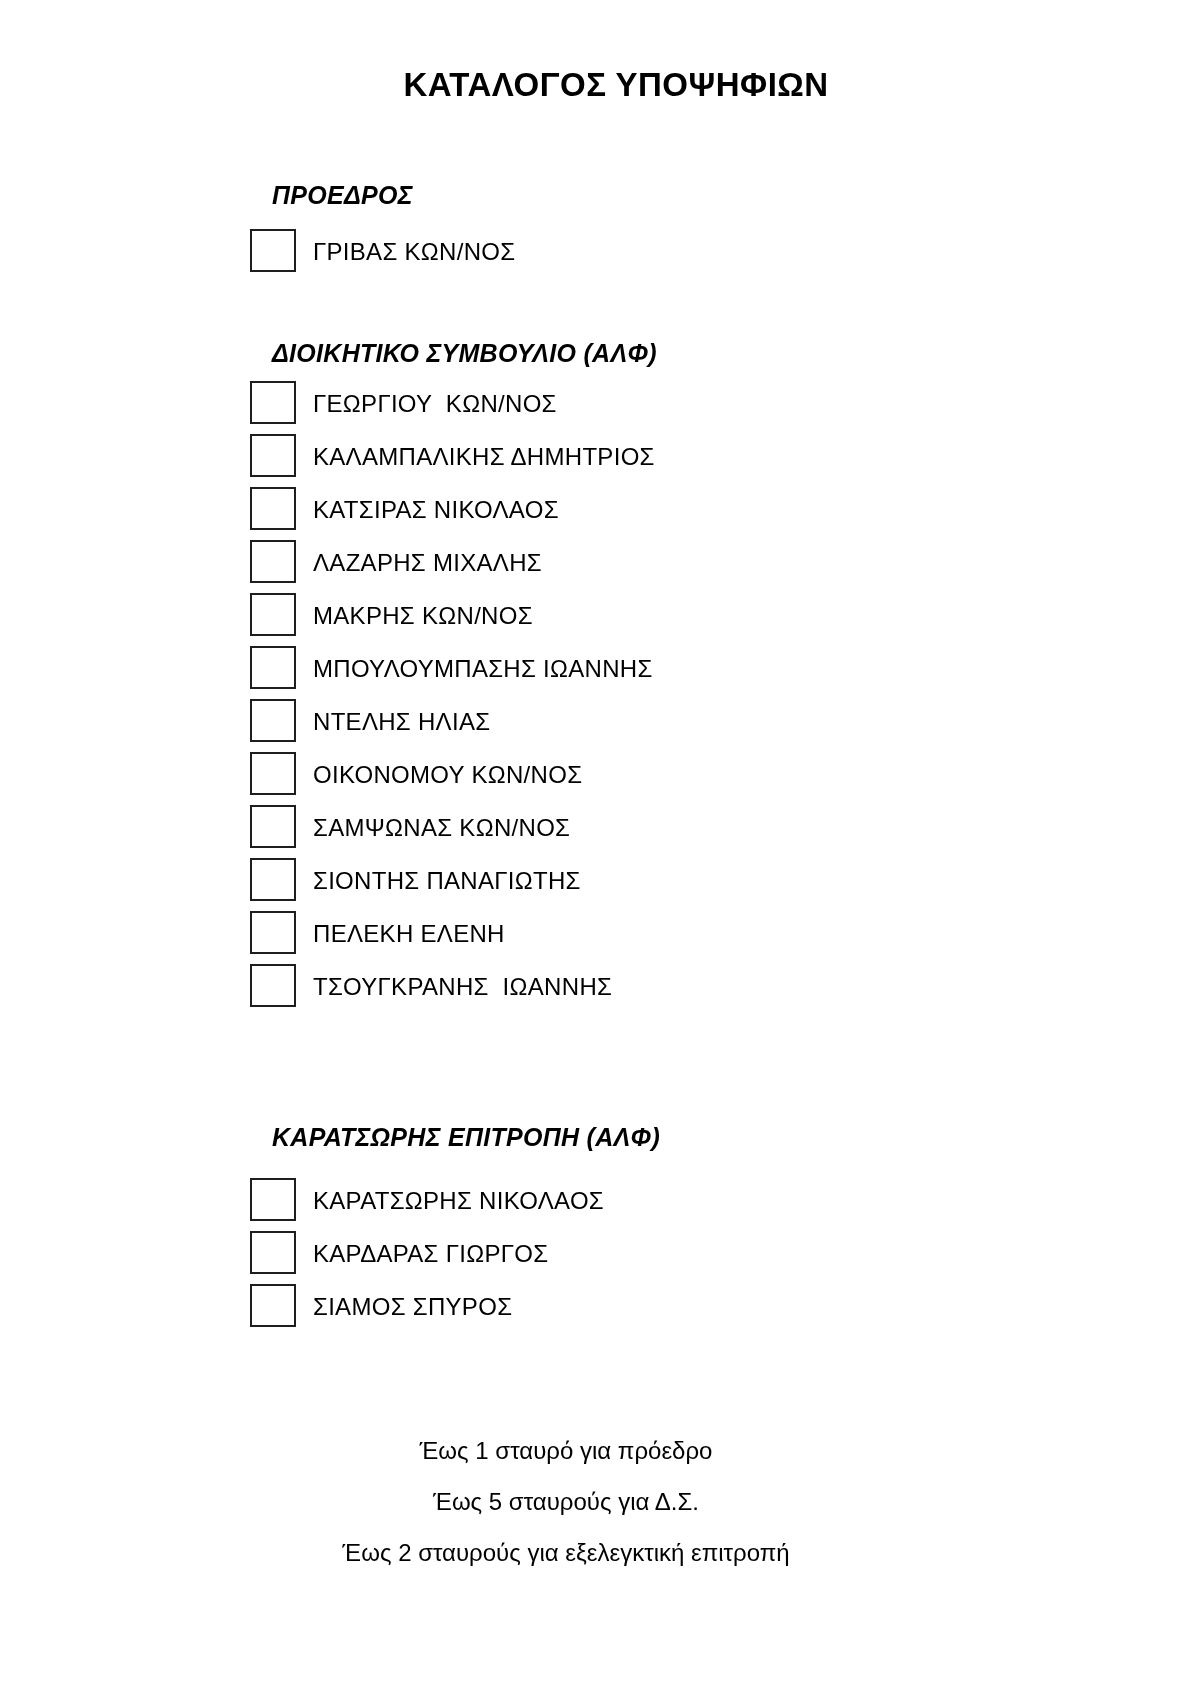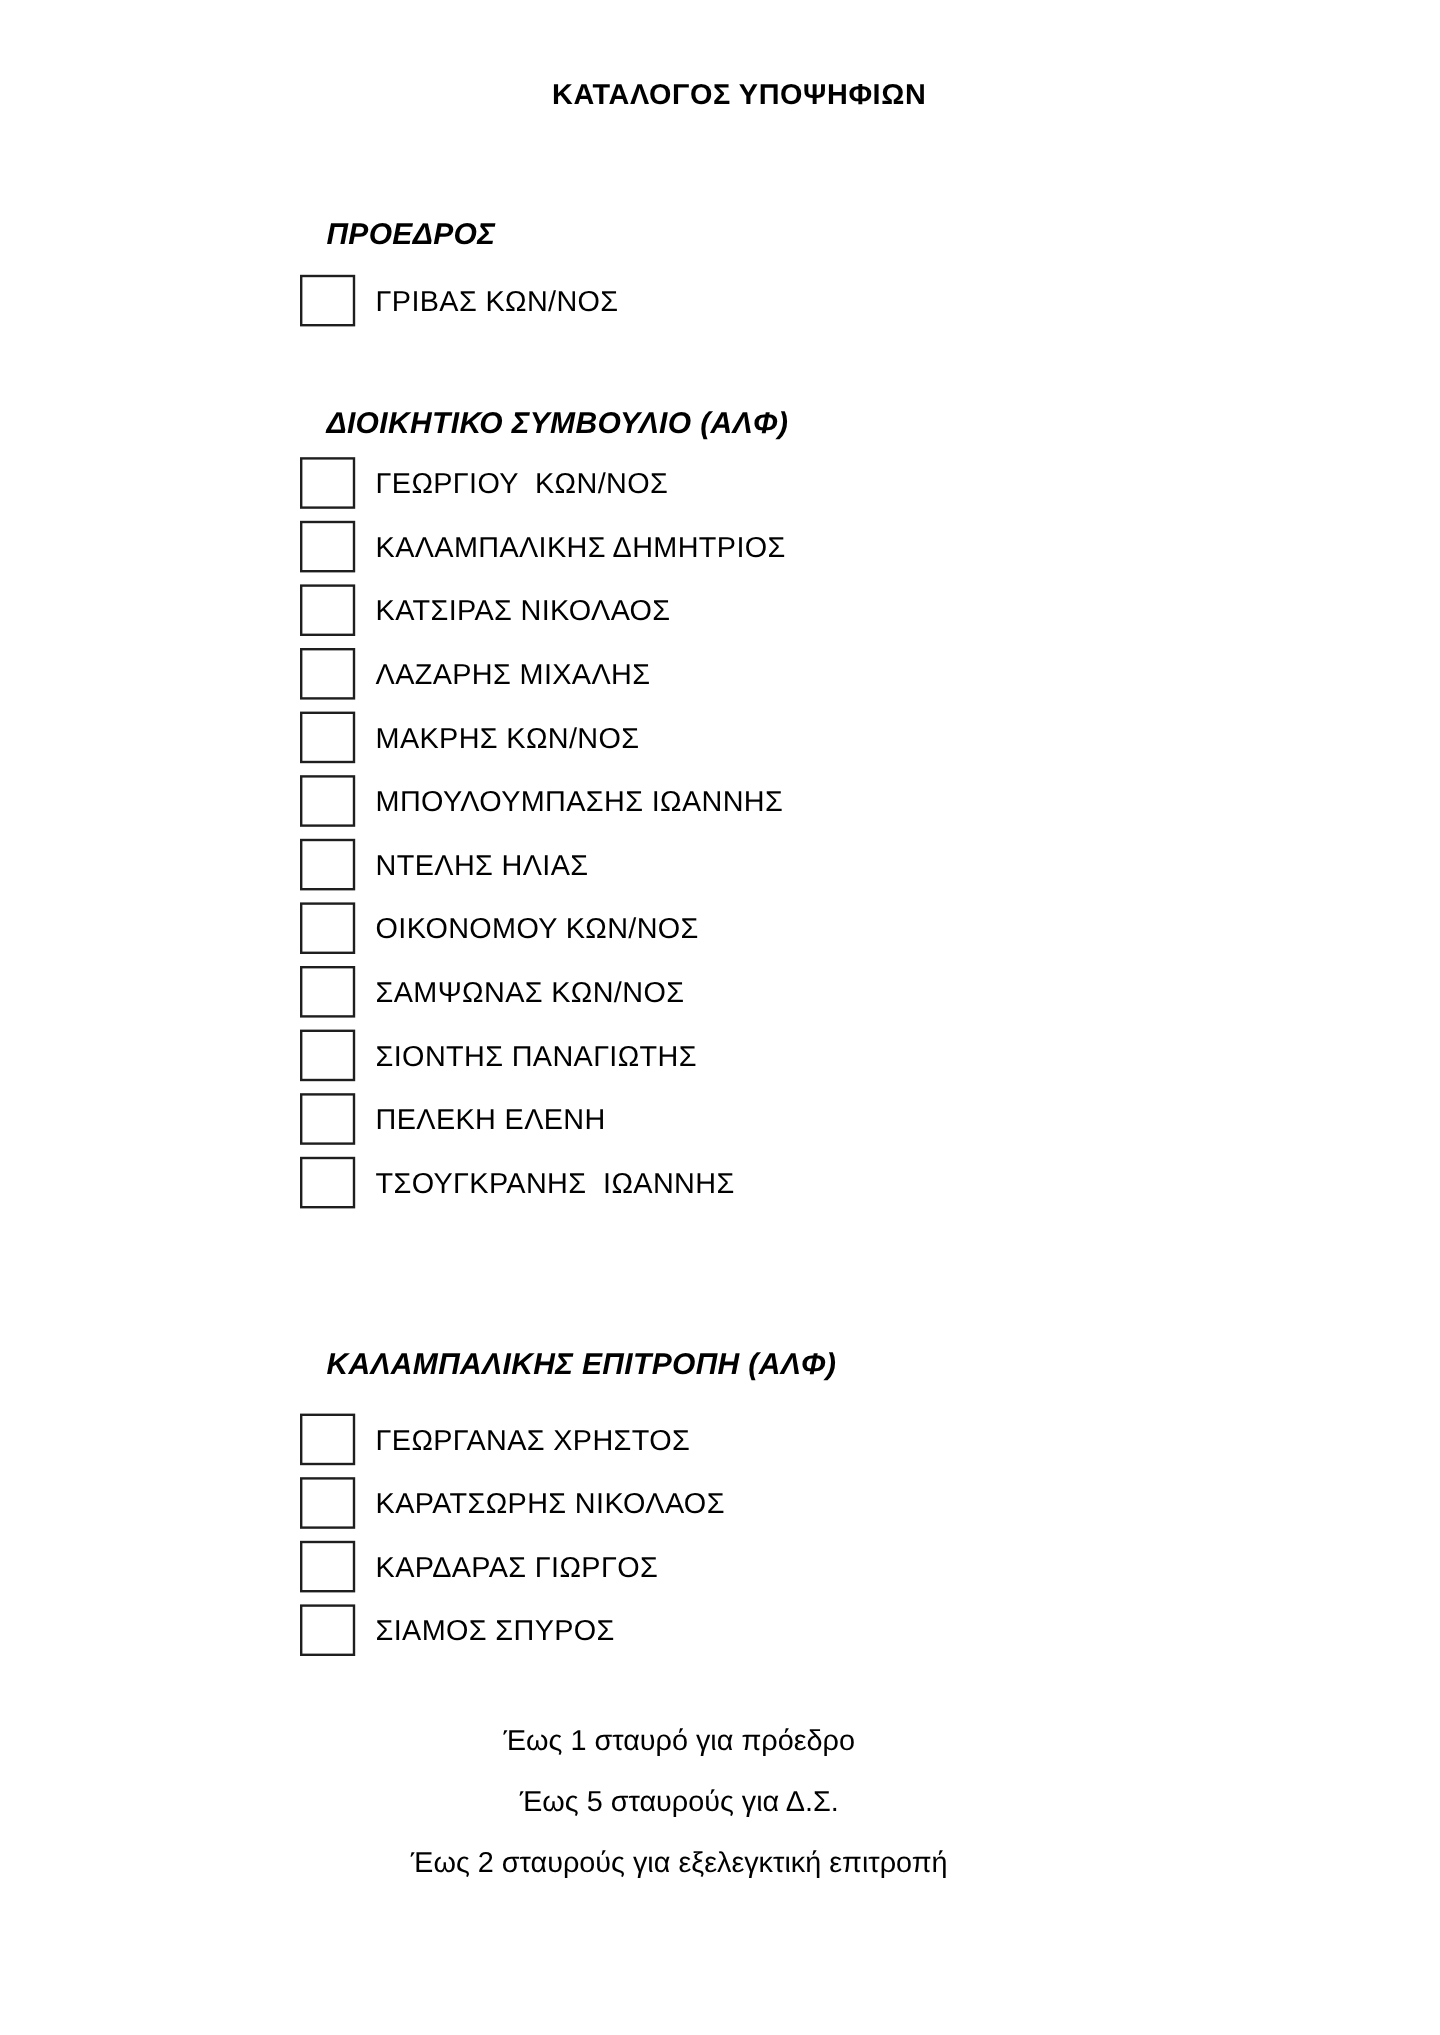--- a/index.html
+++ b/index.html
@@ -17,21 +17,21 @@
     overflow: hidden;
   }
   .title {
     position: absolute;
     top: 66px;
     left: 0;
     width: 1200px;
     box-sizing: border-box;
     padding-left: 32px;
     text-align: center;
-    font-size: 24px;
+    font-size: 33px;
     font-weight: 700;
     letter-spacing: 0.5px;
     margin: 0;
   }
   .section {
     position: absolute;
     left: 209px;
     right: 0;
   }
   .section-heading {
@@ -167,26 +167,22 @@
   </div>
 
   <div class="candidate-row">
     <span class="checkbox"></span>
     <span class="candidate-label">ΤΣΟΥΓΚΡΑΝΗΣ  ΙΩΑΝΝΗΣ</span>
   </div>
 </div>
   </section>
 
   <section class="section">
-    <h2 class="section-heading">ΚΑΛΑΜΠΑΛΙΚΗΣ ΕΠΙΤΡΟΠΗ (ΑΛΦ)</h2>
+    <h2 class="section-heading">ΚΑΡΑΤΣΩΡΗΣ ΕΠΙΤΡΟΠΗ (ΑΛΦ)</h2>
     <div class="section-rows">
-  <div class="candidate-row">
-    <span class="checkbox"></span>
-    <span class="candidate-label">ΓΕΩΡΓΑΝΑΣ ΧΡΗΣΤΟΣ</span>
-  </div>
 
   <div class="candidate-row">
     <span class="checkbox"></span>
     <span class="candidate-label">ΚΑΡΑΤΣΩΡΗΣ ΝΙΚΟΛΑΟΣ</span>
   </div>
 
   <div class="candidate-row">
     <span class="checkbox"></span>
     <span class="candidate-label">ΚΑΡΔΑΡΑΣ ΓΙΩΡΓΟΣ</span>
   </div>

